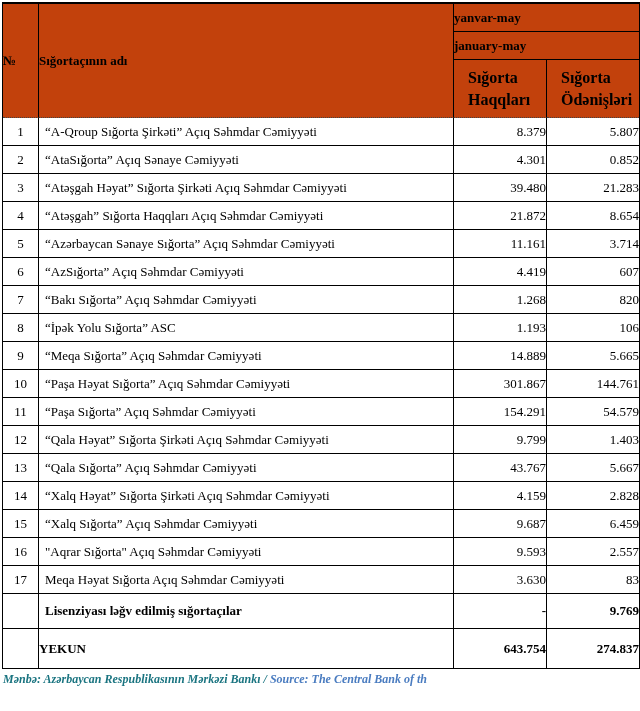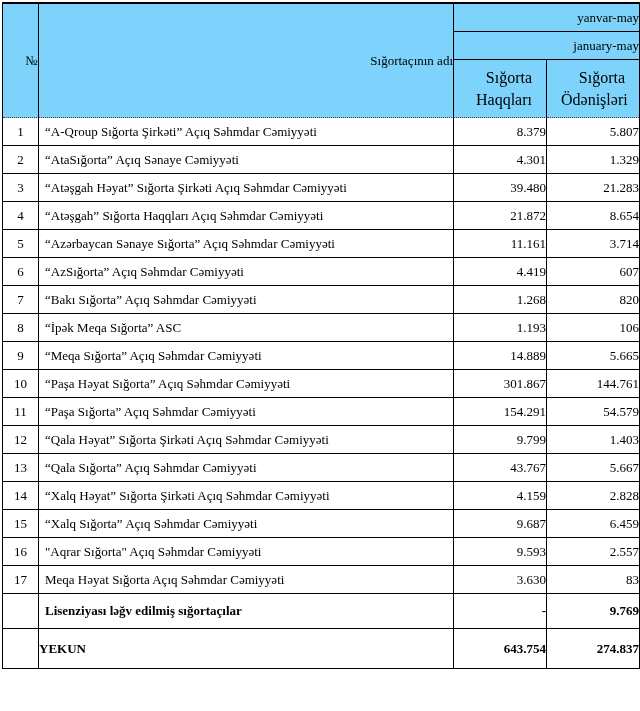--- a/index.html
+++ b/index.html
@@ -22,23 +22,23 @@
     border-top: 2px solid #000;
   }
   th, td {
     border-right: 1px solid #000;
     border-bottom: 1px solid #000;
     padding: 0;
   }
   th:last-child, td:last-child { border-right: none; }
 
   thead th {
-    background: #7dd3fc;
-    font-weight: normal;
-    text-align: right;
+    background: #c2410c;
+    font-weight: bold;
+    text-align: left;
     vertical-align: middle;
     font-size: 13px;
   }
   .h-left { border-bottom: 1px dotted #444; }
   .h-period { height: 28px; }
   .h-sub {
     height: 58px;
     border-bottom: 1px dotted #444;
     font-size: 16px;
     line-height: 1.35;
@@ -102,21 +102,21 @@
         <tr class="data-row">
     <td class="c-no">1</td>
     <td class="c-name">“A-Qroup Sığorta Şirkəti” Açıq Səhmdar Cəmiyyəti</td>
     <td class="c-val">8.379</td>
     <td class="c-val">5.807</td>
   </tr>
         <tr class="data-row">
     <td class="c-no">2</td>
     <td class="c-name">“AtaSığorta” Açıq Sənaye Cəmiyyəti</td>
     <td class="c-val">4.301</td>
-    <td class="c-val">1.329</td>
+    <td class="c-val">0.852</td>
   </tr>
         <tr class="data-row">
     <td class="c-no">3</td>
     <td class="c-name">“Atəşgah Həyat” Sığorta Şirkəti Açıq Səhmdar Cəmiyyəti</td>
     <td class="c-val">39.480</td>
     <td class="c-val">21.283</td>
   </tr>
         <tr class="data-row">
     <td class="c-no">4</td>
     <td class="c-name">“Atəşgah” Sığorta Haqqları Açıq Səhmdar Cəmiyyəti</td>
@@ -136,21 +136,21 @@
     <td class="c-val">607</td>
   </tr>
         <tr class="data-row">
     <td class="c-no">7</td>
     <td class="c-name">“Bakı Sığorta” Açıq Səhmdar Cəmiyyəti</td>
     <td class="c-val">1.268</td>
     <td class="c-val">820</td>
   </tr>
         <tr class="data-row">
     <td class="c-no">8</td>
-    <td class="c-name">“İpək Meqa Sığorta” ASC</td>
+    <td class="c-name">“İpək Yolu Sığorta” ASC</td>
     <td class="c-val">1.193</td>
     <td class="c-val">106</td>
   </tr>
         <tr class="data-row">
     <td class="c-no">9</td>
     <td class="c-name">“Meqa Sığorta” Açıq Səhmdar Cəmiyyəti</td>
     <td class="c-val">14.889</td>
     <td class="c-val">5.665</td>
   </tr>
         <tr class="data-row">
@@ -212,14 +212,15 @@
       </tr>
       <tr class="total-row">
         <td class="c-no"></td>
         <td class="c-name">YEKUN</td>
         <td class="c-val">643.754</td>
         <td class="c-val">274.837</td>
       </tr>
     </tbody>
   </table>
 
+  <div class="source-line"><span class="src-az">Mənbə: Azərbaycan Respublikasının Mərkəzi Bankı</span><span class="src-az"> / </span><span class="src-en">Source: The Central Bank of th</span></div>
 
 </div>
 
 </body></html>

